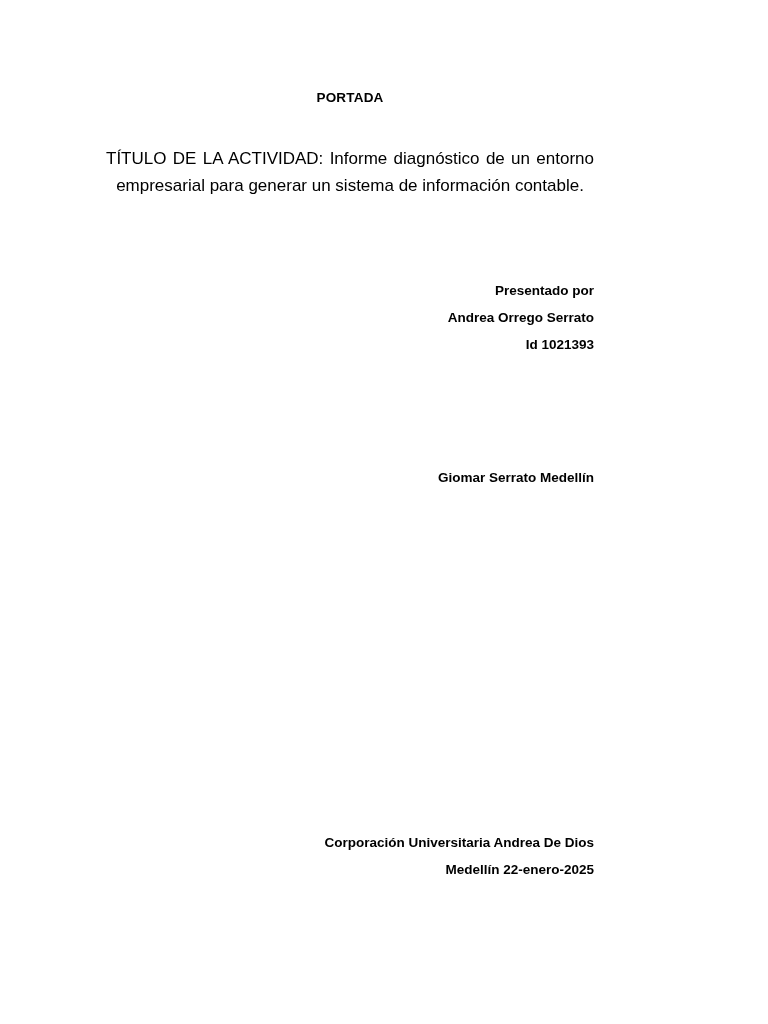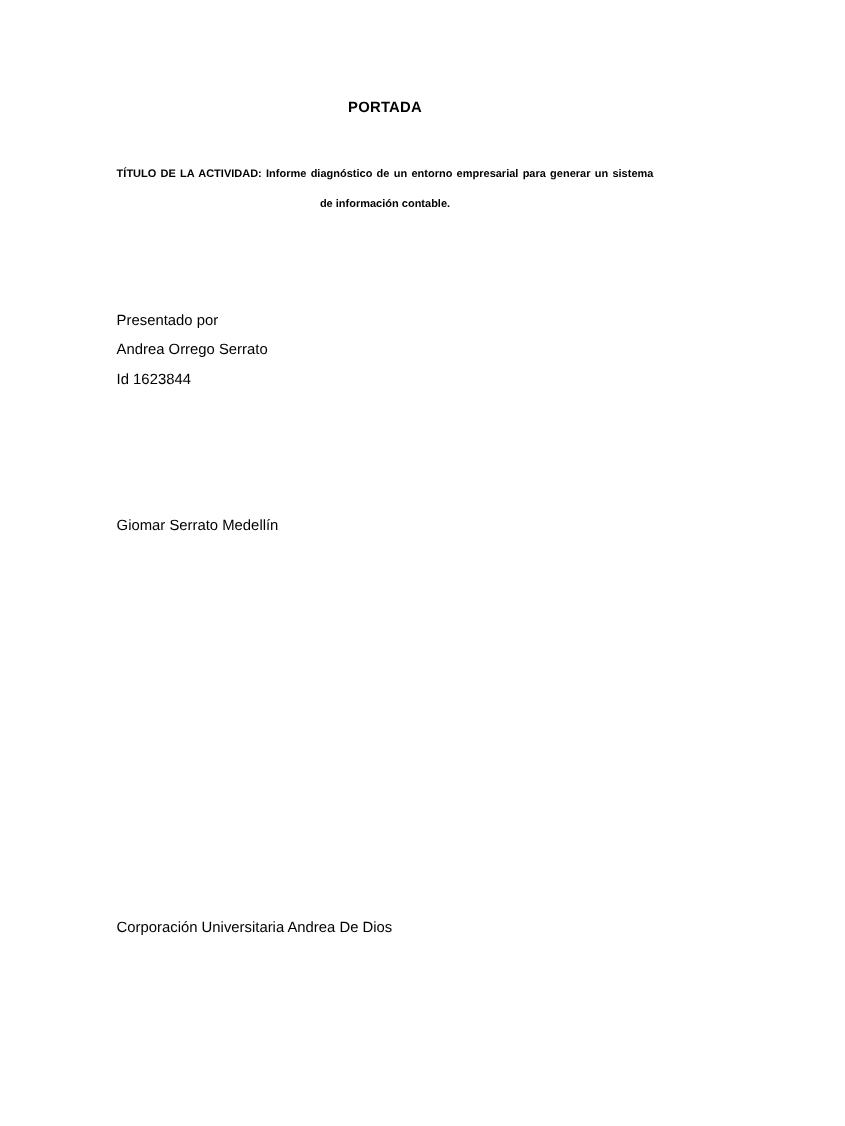--- a/index.html
+++ b/index.html
@@ -27,35 +27,35 @@
     padding-top: 90px;
     text-align: center;
     font-size: 13.5px;
     font-weight: bold;
     letter-spacing: 0.2px;
   }
   .activity-block {
     margin-top: 40px;
     text-align: justify;
     text-align-last: center;
-    font-size: 10px;
-    font-weight: bold;
+    font-size: 17px;
+    font-weight: normal;
     line-height: 27px;
   }
   .activity-block .lbl {
     white-space: nowrap;
   }
   .block-gap-1 { height: 78px; }
   .block-gap-2 { height: 106px; }
   .block-gap-3 { height: 338px; }
 
   .centered-line {
-    text-align: left;
+    text-align: right;
     font-size: 13.5px;
-    font-weight: normal;
+    font-weight: bold;
     line-height: 27px;
   }
   .author-block, .teacher-block, .institution-block {
     text-align: center;
   }
 </style>
 </head>
 <body>
 
 <div class="page">
@@ -65,28 +65,29 @@
   <div class="activity-block">
     <span class="lbl">TÍTULO DE LA ACTIVIDAD:</span>
     <span>Informe diagnóstico de un entorno empresarial para generar un sistema de información contable.</span>
   </div>
 
   <div class="block-gap-1"></div>
 
   <div class="author-block">
     <div class="centered-line">Presentado por</div>
     <div class="centered-line">Andrea Orrego Serrato</div>
-    <div class="centered-line">Id 1623844</div>
+    <div class="centered-line">Id 1021393</div>
   </div>
 
   <div class="block-gap-2"></div>
 
   <div class="teacher-block">
     <div class="centered-line">Giomar Serrato Medellín</div>
   </div>
 
   <div class="block-gap-3"></div>
 
   <div class="institution-block">
     <div class="centered-line">Corporación Universitaria Andrea De Dios</div>
+    <div class="centered-line">Medellín 22-enero-2025</div>
   </div>
 
 </div>
 
 </body></html>

